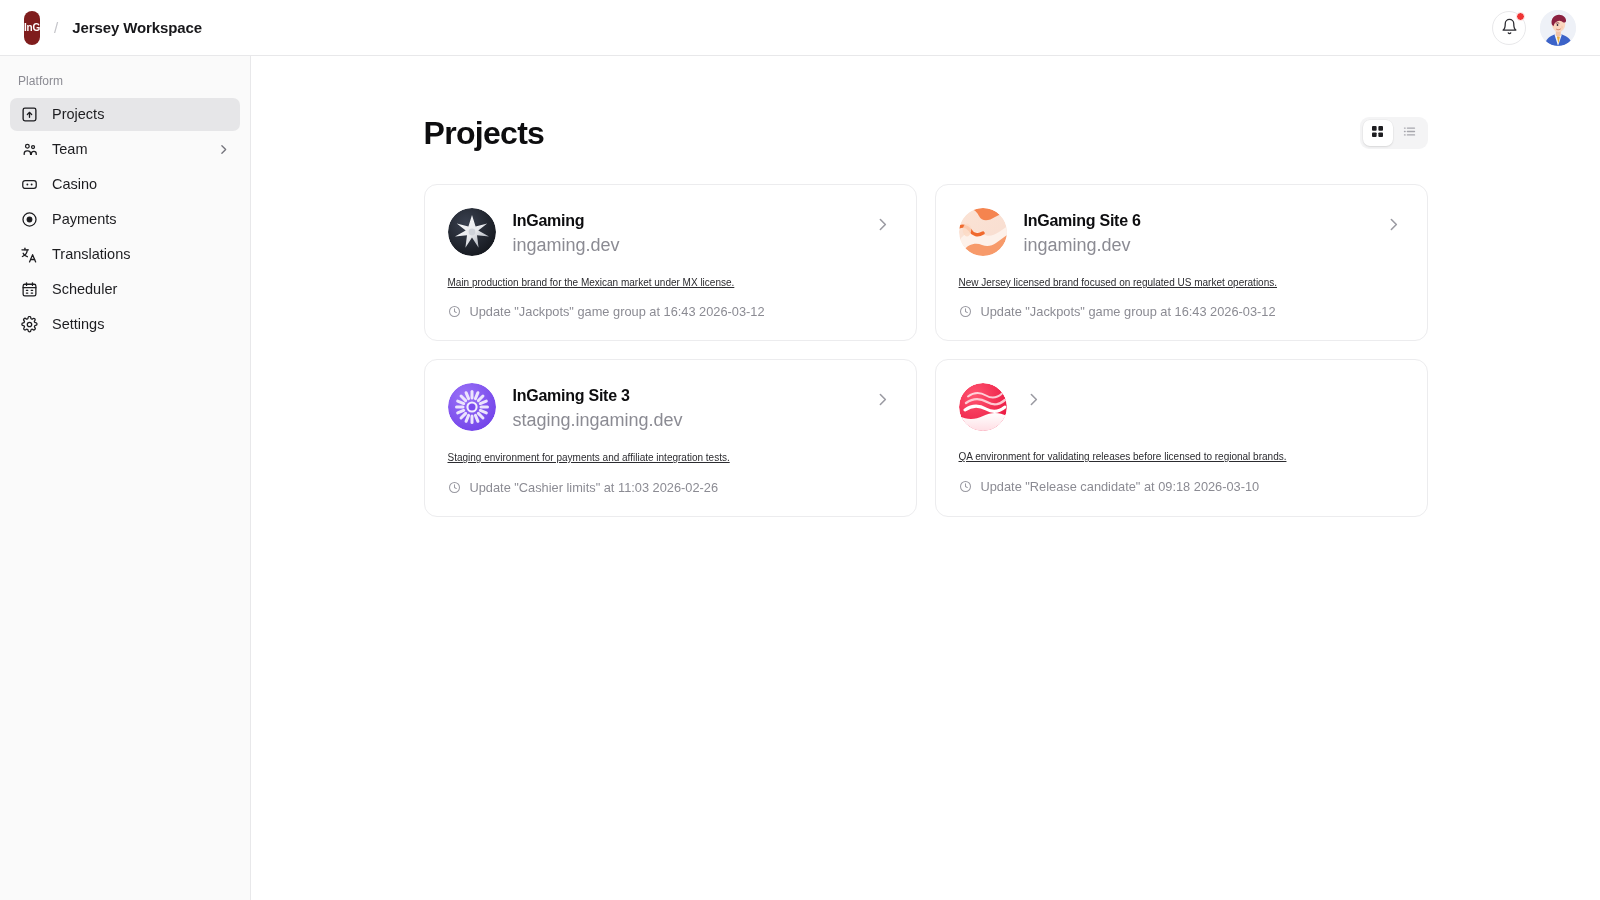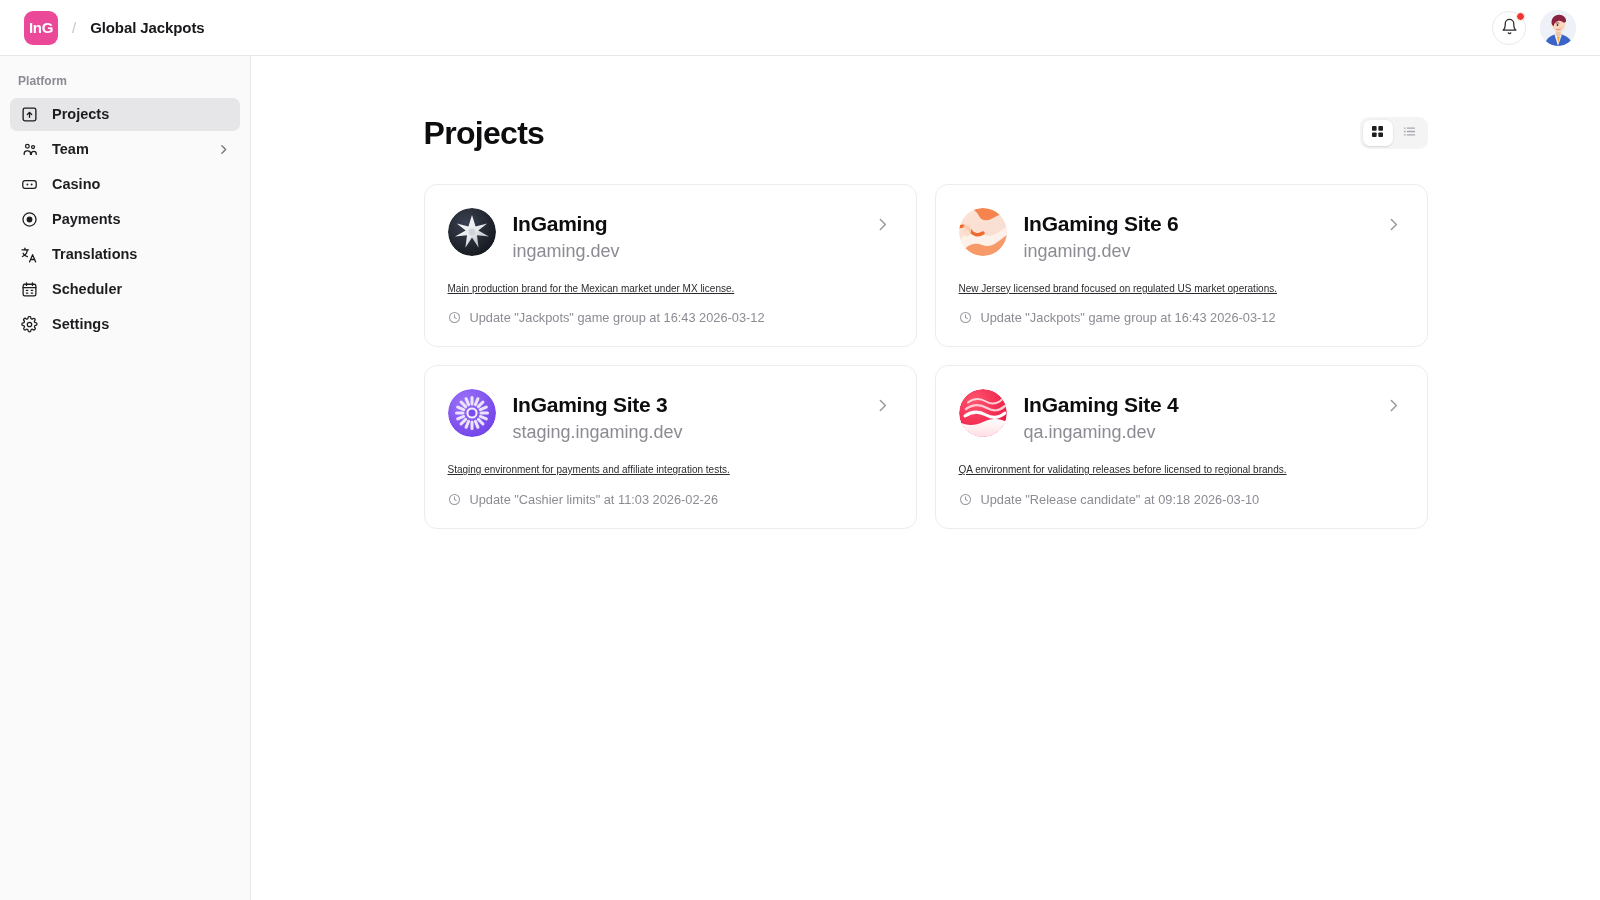--- a/index.html
+++ b/index.html
@@ -32,29 +32,29 @@
     z-index: 10;
   }
 
   .brand-group {
     display: flex;
     align-items: center;
     gap: 14px;
   }
 
   .logo-badge {
-    width: 34px;
+    width: 16px;
     height: 34px;
     border-radius: 9px;
-    background: #ec4899;
+    background: #7f1d1d;
     display: flex;
     align-items: center;
     justify-content: center;
     color: #ffffff;
-    font-size: 15px;
+    font-size: 10px;
     font-weight: 700;
     letter-spacing: -0.3px;
     flex: none;
   }
 
   .breadcrumb-sep {
     color: #c4c4c9;
     font-size: 15px;
     font-weight: 400;
   }
@@ -109,21 +109,20 @@
 
   
   .sidebar {
     position: absolute;
     top: 56px; left: 0;
     width: 251px;
     height: 844px;
     background: #fafafa;
     border-right: 1px solid #e8e8ea;
     padding: 14px 10px 0 10px;
-    font-weight: bold;
   }
 
   .sidebar-section-label {
     font-size: 12px;
     color: #8b8b93;
     padding: 4px 8px 10px 8px;
     letter-spacing: 0.05px;
   }
 
   .nav-item {
@@ -251,21 +250,21 @@
     width: 48px;
     height: 48px;
     border-radius: 50%;
     overflow: hidden;
     flex: none;
   }
 
   .card-titles { padding-top: 3px; flex: 1; min-width: 0; }
 
   .card-name {
-    font-size: 21px;
+    font-size: 16px;
     font-weight: 700;
     color: #0d0d0f;
     letter-spacing: -0.25px;
     line-height: 1.2;
   }
 
   .card-domain {
     font-size: 18px;
     color: #8b8b93;
     margin-top: 5px;
@@ -311,21 +310,21 @@
     color: #9a9aa2;
   }
 </style>
 </head>
 <body>
 
 <header class="topbar">
   <div class="brand-group">
     <div class="logo-badge">InG</div>
     <span class="breadcrumb-sep">/</span>
-    <span class="workspace-title">Global Jackpots</span>
+    <span class="workspace-title">Jersey Workspace</span>
   </div>
 
   <div class="topbar-right">
     <button class="bell-btn">
       <span>
         <svg width="17" height="17" viewBox="0 0 24 24" fill="none" stroke="#2b2b30" stroke-width="1.8" stroke-linecap="round" stroke-linejoin="round">
           <path d="M18 8A6 6 0 0 0 6 8c0 7-3 9-3 9h18s-3-2-3-9"></path>
           <path d="M13.73 21a2 2 0 0 1-3.46 0"></path>
         </svg>
       </span>
@@ -656,24 +655,20 @@
               </defs>
               <g clip-path="url(#c4)">
                 <circle cx="24" cy="24" r="24" fill="url(#g4a)"></circle>
                 <path d="M0 33c8 4 16 4 24 0s16-4 24 0v20H0z" fill="url(#g4b)"></path>
                 <path d="M6 27c7-5 14-5 21-1s13 3 19-2" stroke="#ffffff" stroke-width="3" fill="none" stroke-linecap="round"></path>
                 <path d="M7 20c7-5 14-5 21-1s12 3 18-2" stroke="#ffd9e0" stroke-width="2.4" fill="none" stroke-linecap="round" opacity="0.9"></path>
                 <path d="M9 13.5c6-4.5 12-4.5 18-1s11 2.5 16-2" stroke="#ffffff" stroke-width="2" fill="none" stroke-linecap="round" opacity="0.75"></path>
               </g>
             </svg>
           </div>
-          <div class="card-titles">
-            <div class="card-name">InGaming Site 4</div>
-            <div class="card-domain">qa.ingaming.dev</div>
-          </div>
           <div class="card-chevron">
             <svg width="17" height="17" viewBox="0 0 24 24" fill="none" stroke="currentColor" stroke-width="2.2" stroke-linecap="round" stroke-linejoin="round">
               <path d="M9 5l7 7-7 7"></path>
             </svg>
           </div>
         </div>
         <div class="card-desc">QA environment for validating releases before licensed to regional brands.</div>
         <div class="card-meta">
           <span class="meta-icon">
             <svg width="13" height="13" viewBox="0 0 24 24" fill="none" stroke="currentColor" stroke-width="1.9" stroke-linecap="round" stroke-linejoin="round">

